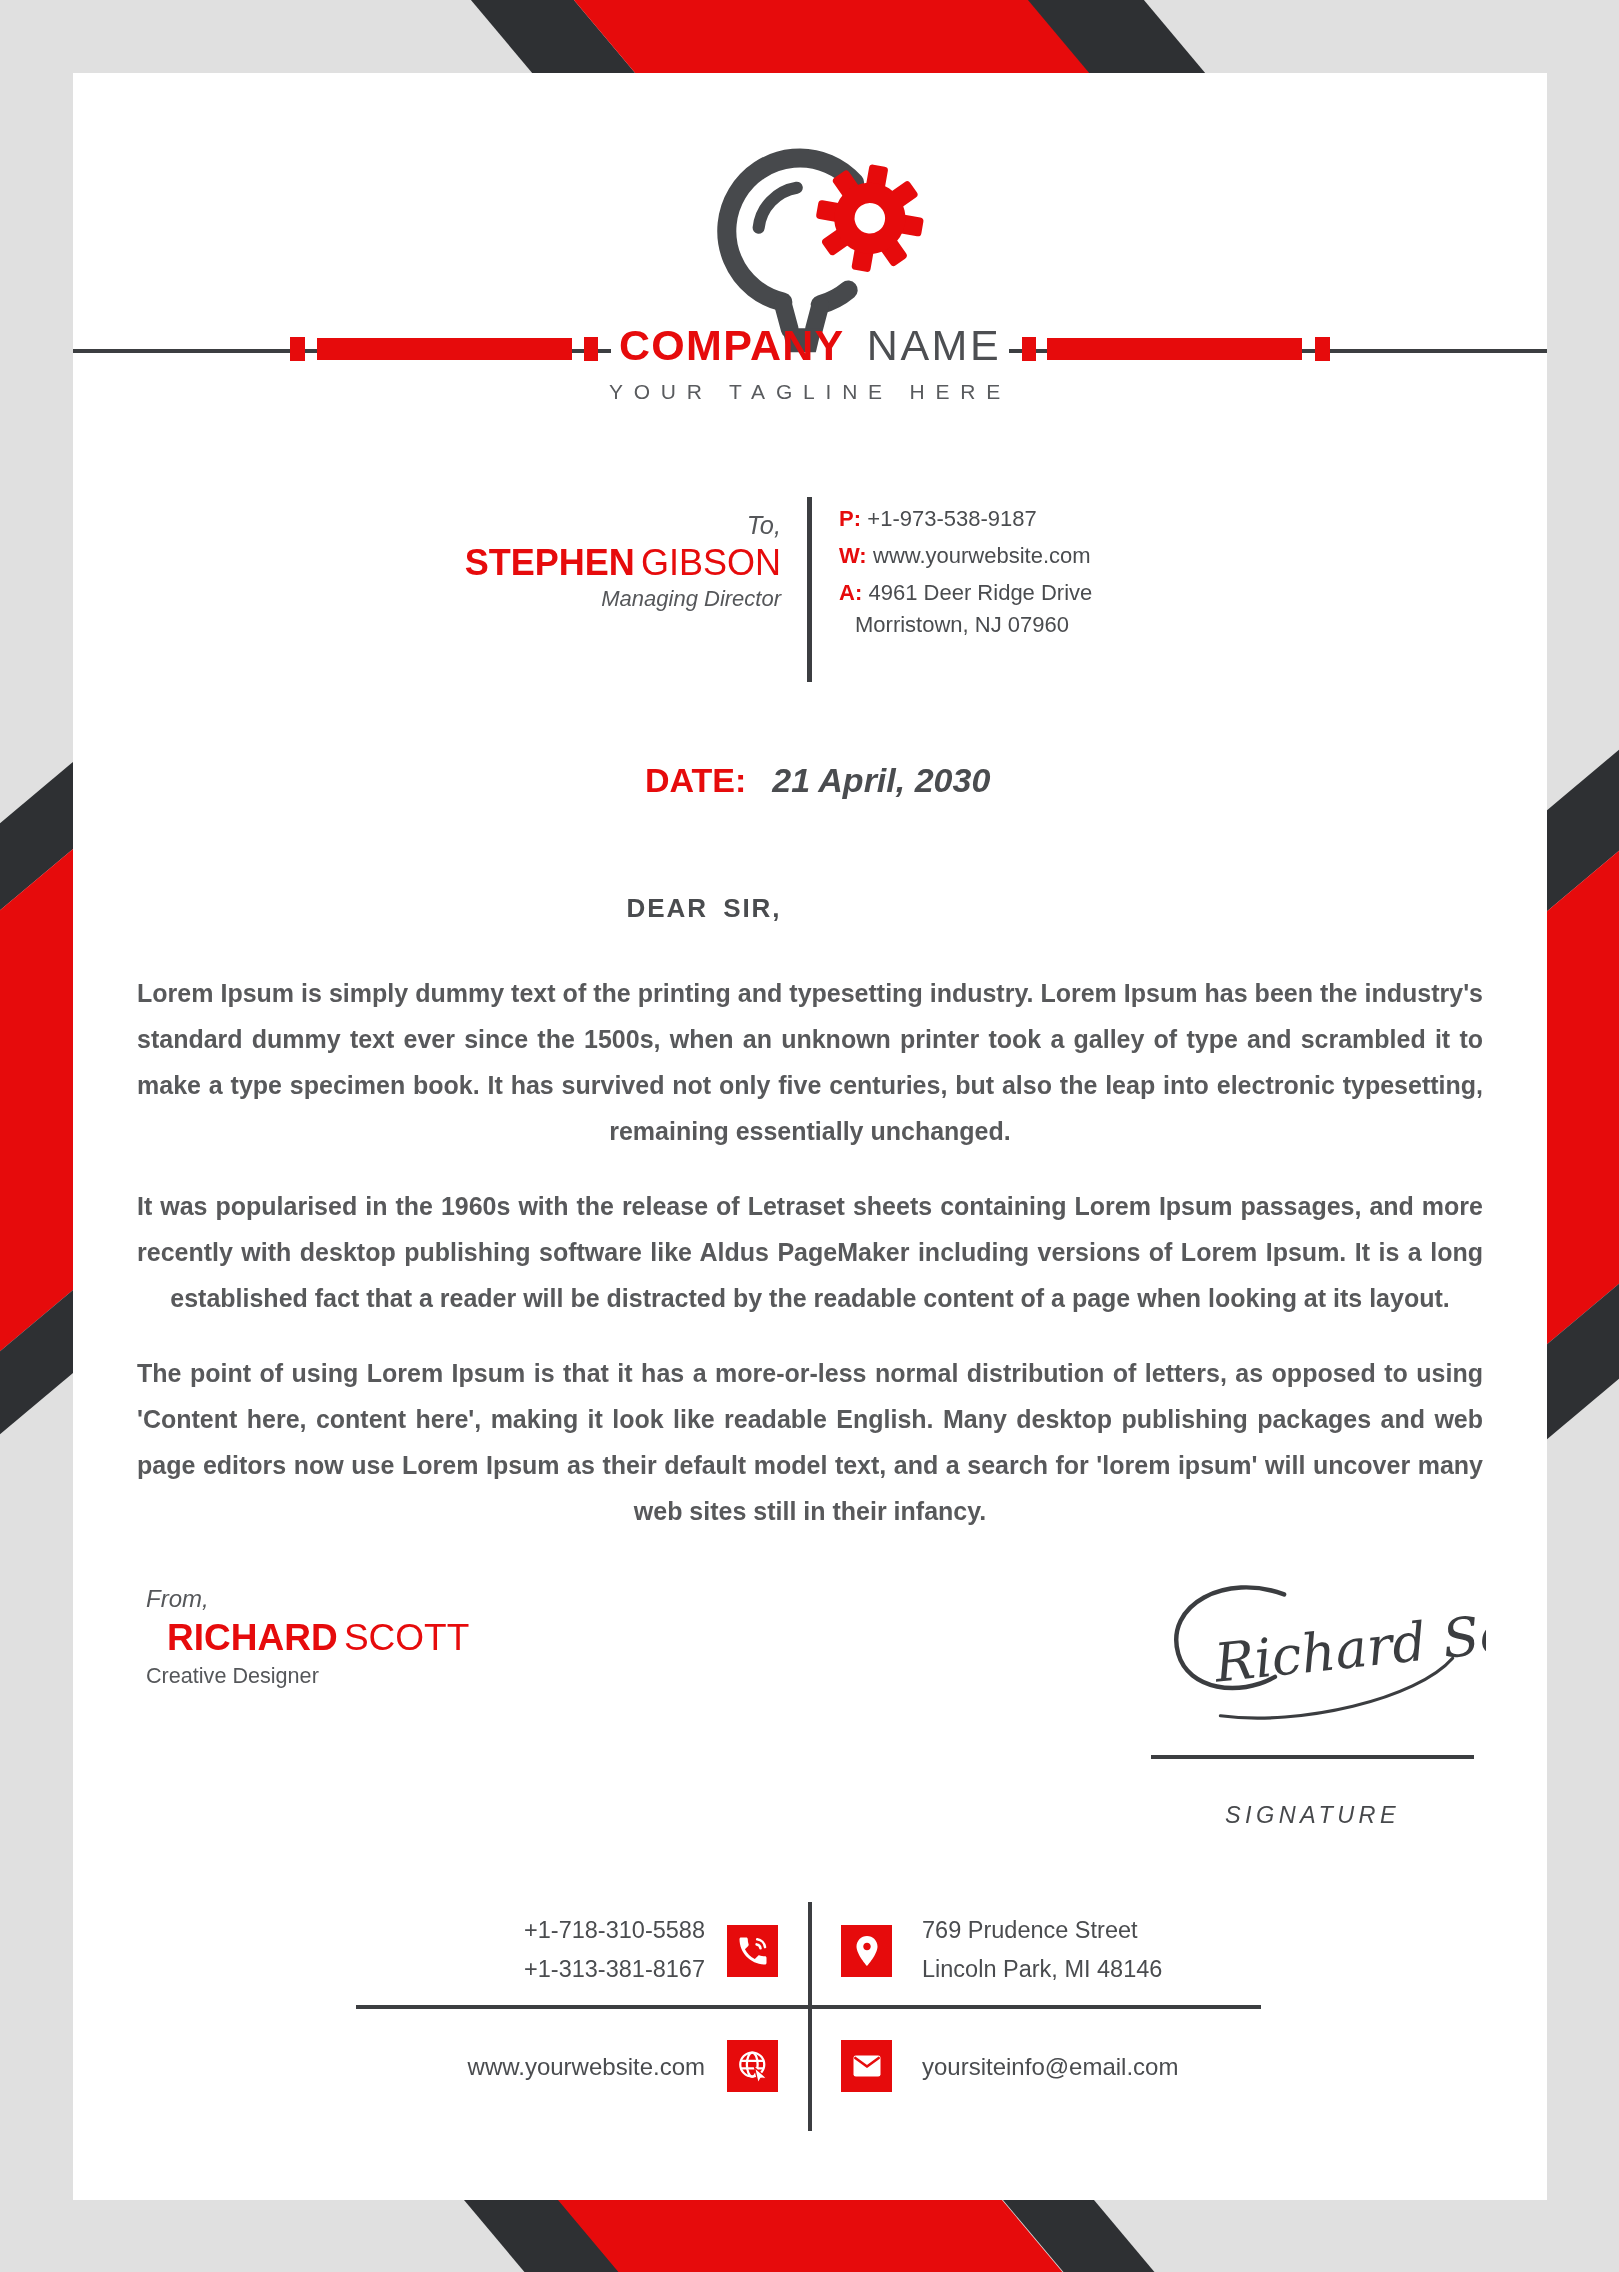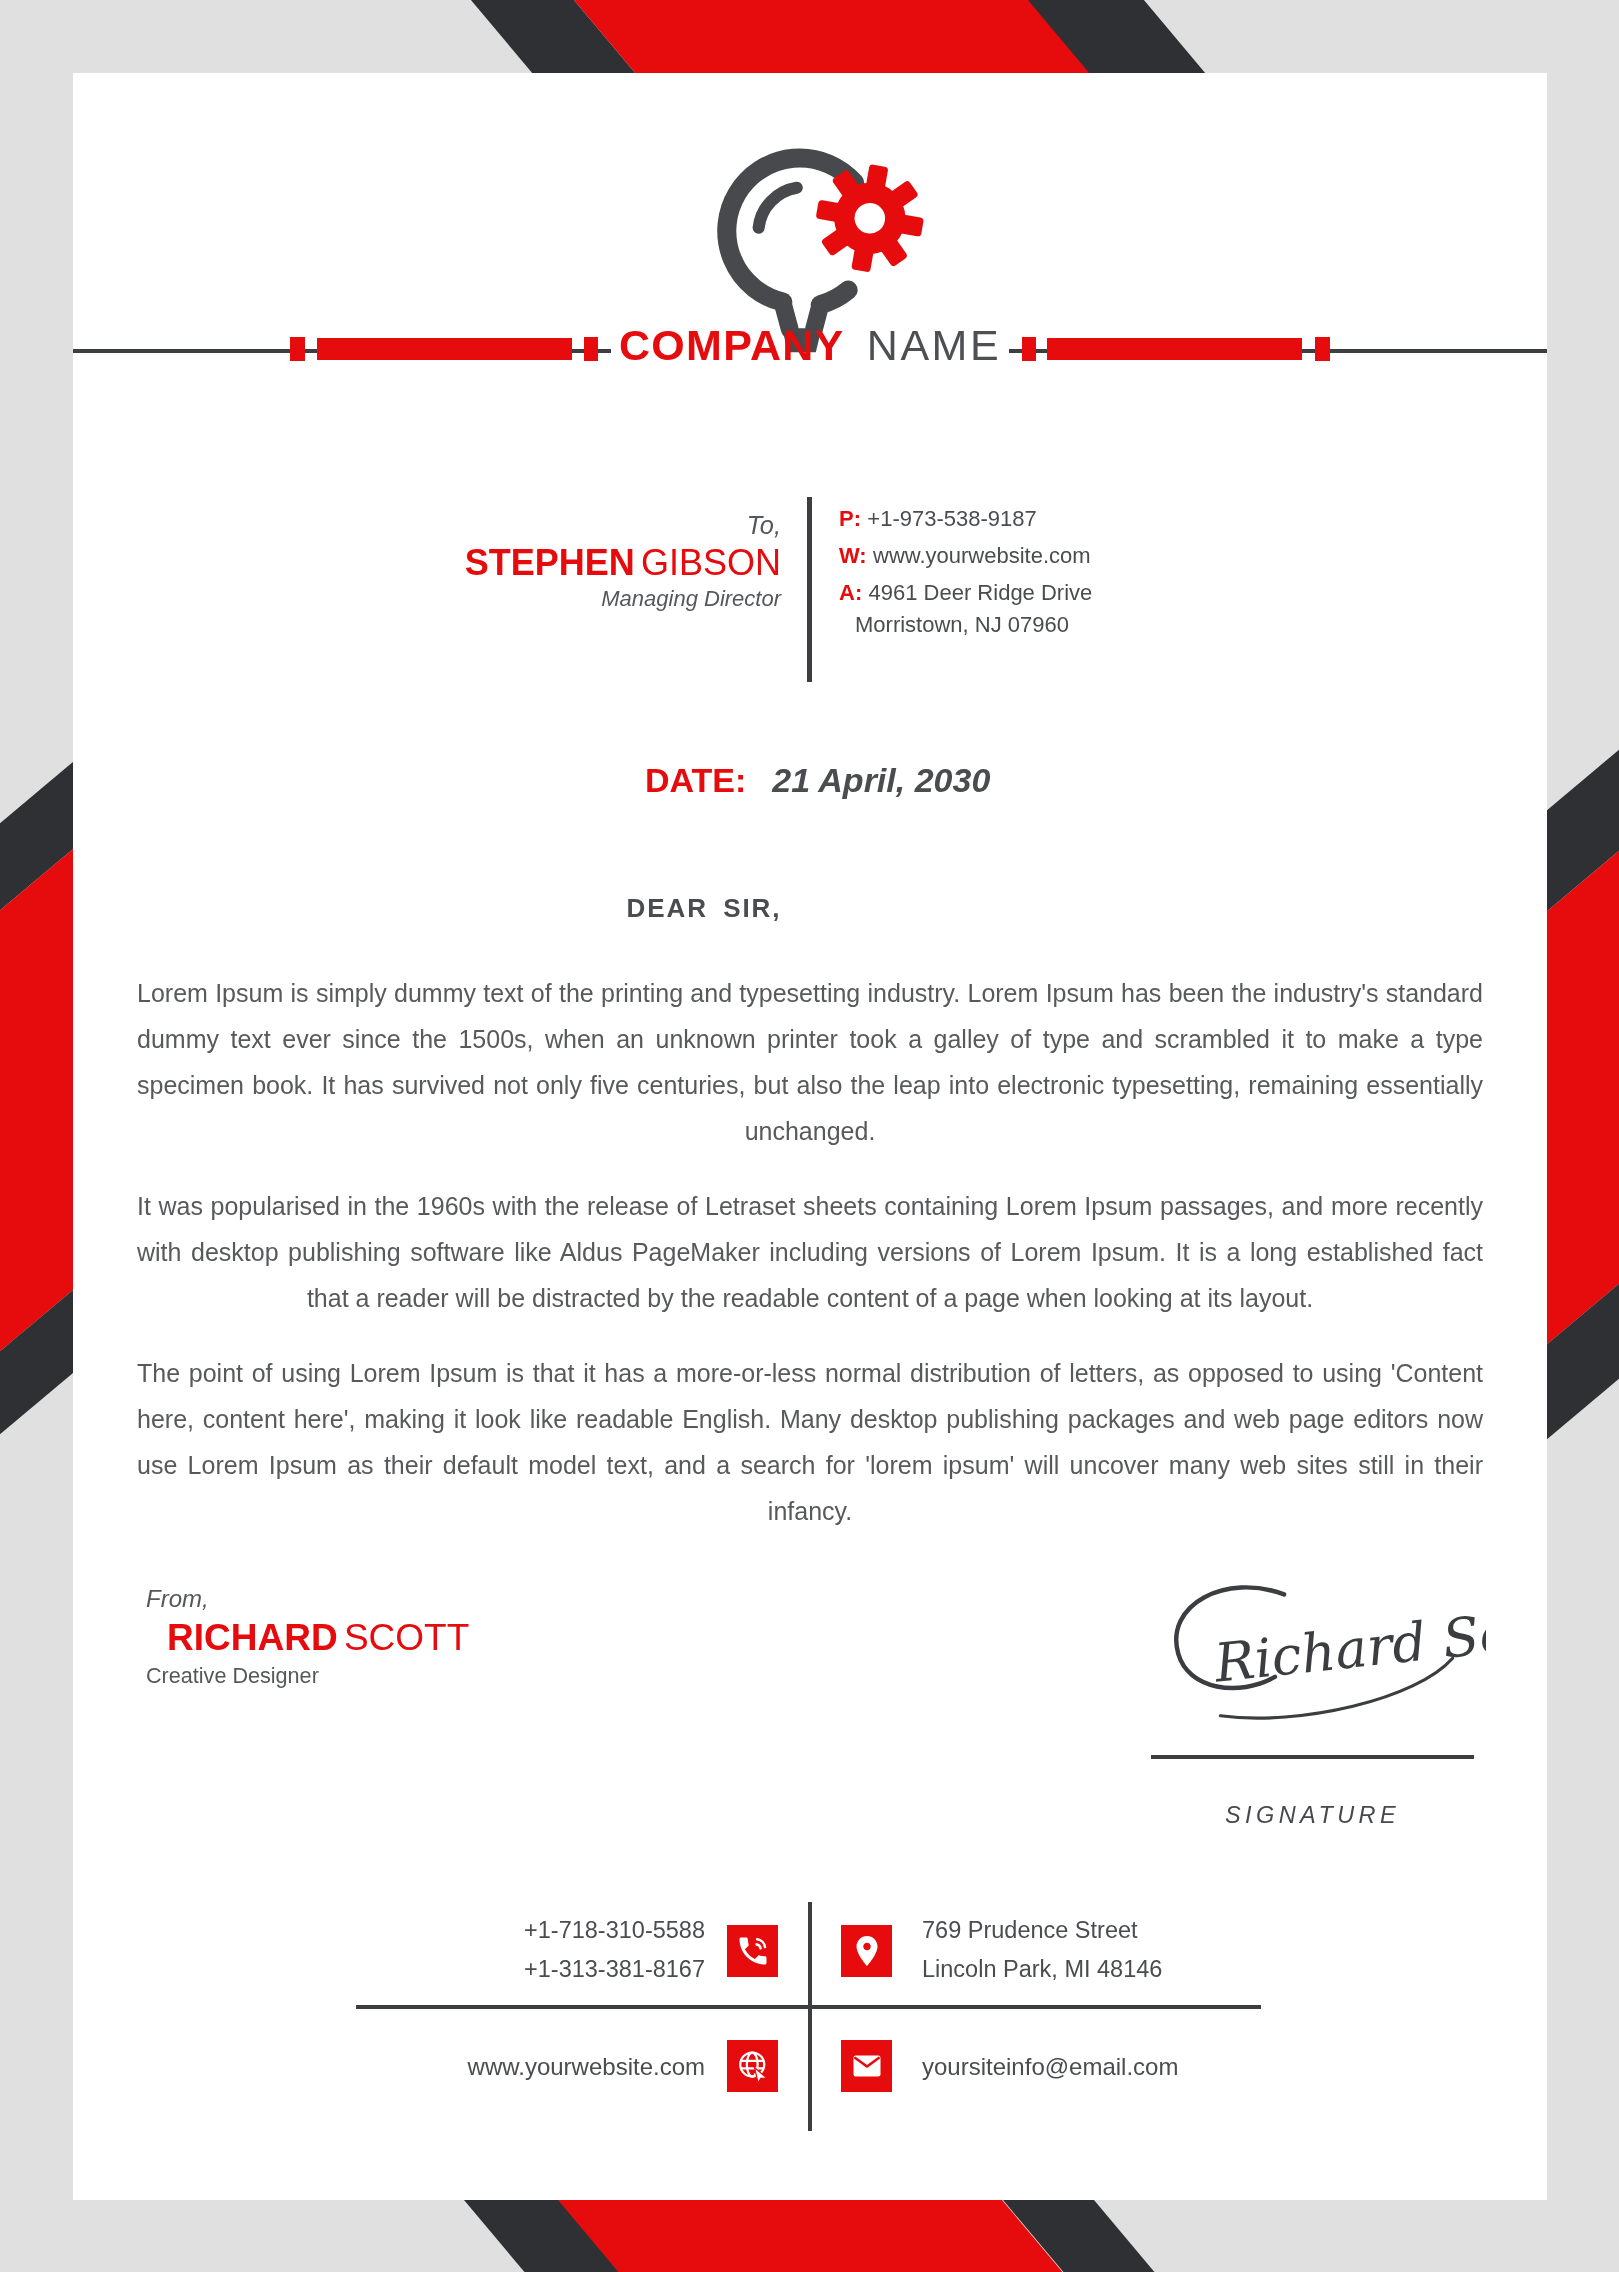--- a/index.html
+++ b/index.html
@@ -39,21 +39,21 @@
   .contact{position:absolute;left:839px;top:505px;font-size:22px;color:#4a4c4f;}
   .contact .row{margin-bottom:9px;line-height:28px;white-space:nowrap;}
   .contact .lbl{color:#e60b0c;font-weight:800;margin-right:6.3px;}
   .contact .addr2{margin-left:16px;}
   
   .date-row{position:absolute;left:645px;top:761px;white-space:nowrap;font-size:34px;}
   .date-row .lbl{color:#e60b0c;font-weight:800;}
   .date-row .val{color:#4a4c4f;font-weight:700;font-style:italic;margin-left:16.5px;}
   .salutation{position:absolute;left:0;top:893px;width:1408px;text-align:center;font-size:26px;font-weight:800;color:#4a4c4f;letter-spacing:1.9px;word-spacing:6.3px;}
   .body-text{position:absolute;left:137px;top:970px;width:1346px;}
-  .body-text p{margin:0 0 29px 0;font-size:25px;line-height:46px;color:#58595b;text-align:justify;text-align-last:center;}
+  .body-text p{margin:0 0 29px 0;font-size:25px;line-height:46px;color:#58595b;text-align:justify;text-align-last:center;font-weight:bold;}
   
   .sender{position:absolute;left:146px;top:1582px;white-space:nowrap;}
   .from-label{font-size:24px;font-style:italic;color:#55575a;line-height:33px;}
   .sender-name{font-size:37px;line-height:46px;color:#e60b0c;}
   .sender-name .fn{font-weight:800;margin-left:21px;}
   .sender-name .ln{font-weight:400;margin-left:6.3px;}
   .sender-title{font-size:21.6px;color:#55575a;line-height:29px;}
   .signature-svg{position:absolute;left:1140px;top:1559px;}
   .sig-line{position:absolute;left:1151px;top:1755px;width:323px;height:3.8px;background:#3c3e41;}
   .sig-label{position:absolute;left:1151px;top:1802px;width:323px;text-align:center;font-size:23.5px;font-style:italic;color:#46484b;letter-spacing:4.4px;}
@@ -122,20 +122,21 @@
   <div class="hdr-bar" style="left:317px;width:255px;"></div>
   <div class="hdr-sq" style="left:584px;width:14px;"></div>
   <div class="hdr-sq" style="left:1022px;width:14px;"></div>
   <div class="hdr-bar" style="left:1047px;width:255px;"></div>
   <div class="hdr-sq" style="left:1315px;width:14.6px;"></div>
 
   <div class="company-line">
     <span class="primary">COMPANY</span>
     <span class="secondary">NAME</span>
   </div>
+  <div class="tagline">YOUR TAGLINE HERE</div>
 
   <div class="recipient">
     <div class="to-label">To,</div>
     <div class="rec-name">
       <span class="fn">STEPHEN</span><span class="ln">GIBSON</span>
     </div>
     <div class="rec-title">Managing Director</div>
   </div>
 
   <div class="vbar"></div>

